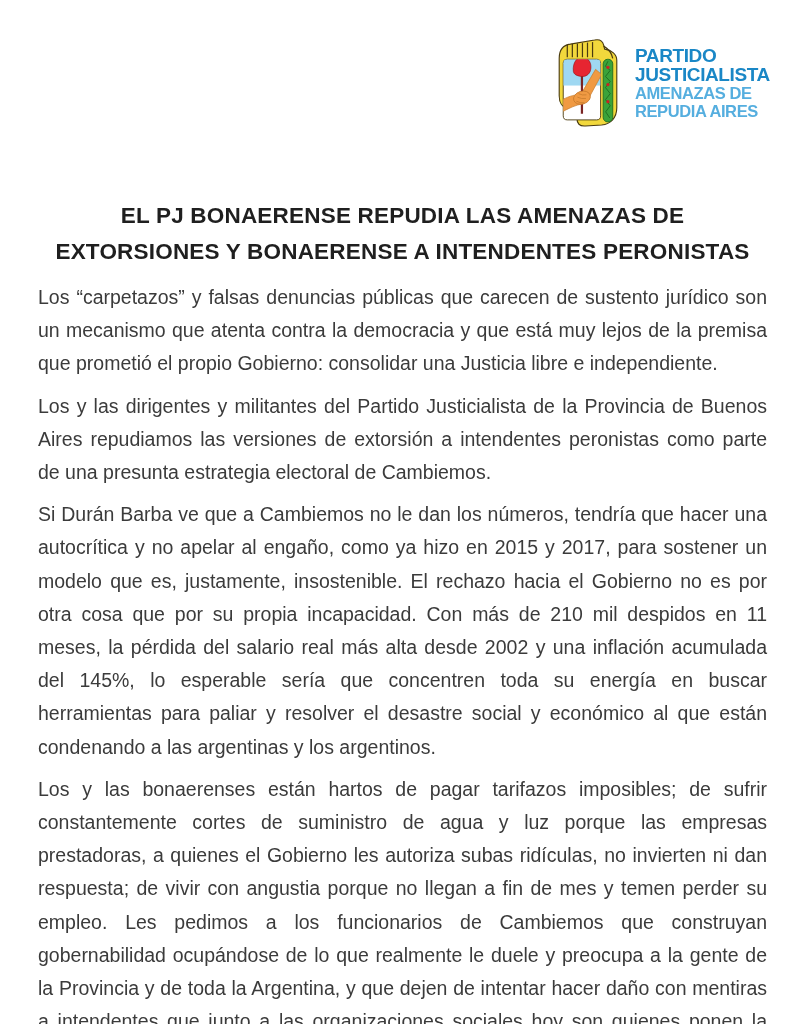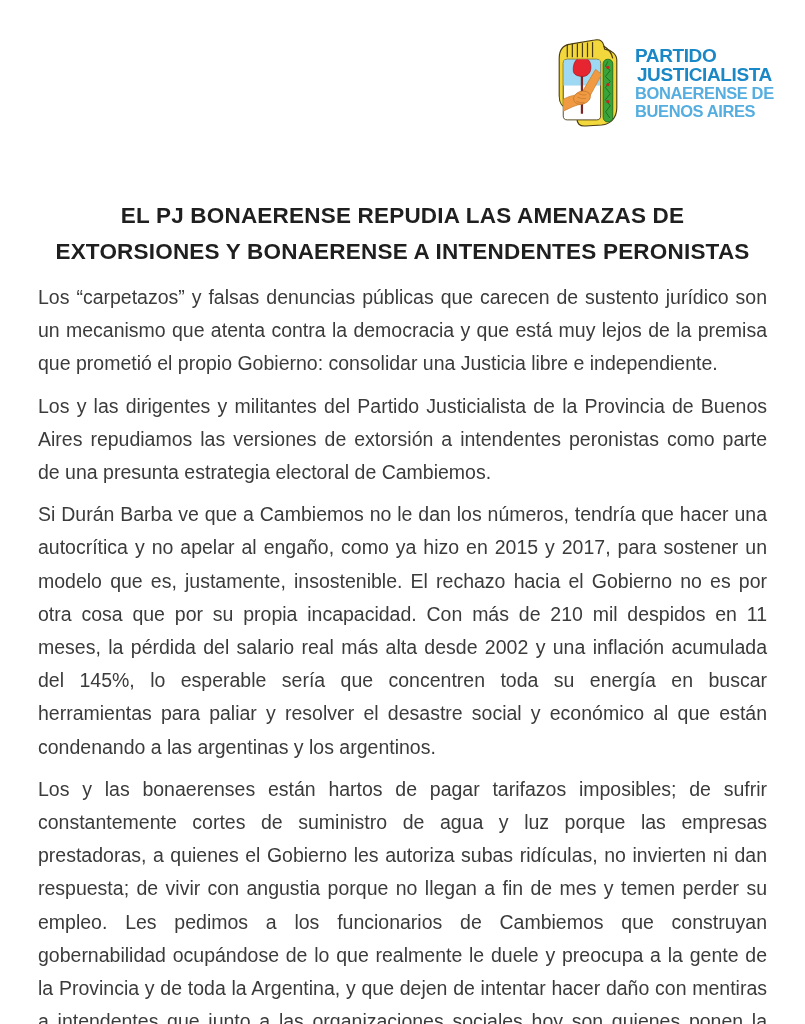--- a/index.html
+++ b/index.html
@@ -117,22 +117,22 @@
       <g fill="#cc2222">
         <circle cx="59.2" cy="34" r="1.6"></circle>
         <circle cx="59.2" cy="51" r="1.6"></circle>
         <circle cx="59.2" cy="68" r="1.6"></circle>
       </g>
     </svg>
 
     <div class="logo-text">
       <span class="logo-org" style="color: rgb(26, 135, 198);">PARTIDO</span>
       <span class="logo-org" style="color: rgb(26, 135, 198); text-align: center;">JUSTICIALISTA</span>
-      <span class="logo-region" style="color: rgb(85, 174, 223);">BONAERENSE DE</span>
-      <span class="logo-region" style="color: rgb(85, 174, 223);">BUENOS AIRES</span>
+      <span class="logo-region" style="color: rgb(85, 174, 223);">AMENAZAS DE</span>
+      <span class="logo-region" style="color: rgb(85, 174, 223);">REPUDIA AIRES</span>
     </div>
   </div>
 
   <div class="title-block">
     <div>EL PJ BONAERENSE REPUDIA LAS AMENAZAS DE</div>
     <div>EXTORSIONES Y BONAERENSE A INTENDENTES PERONISTAS</div>
   </div>
 
   <div class="article">
     <p>Los “carpetazos” y falsas denuncias públicas que carecen de sustento jurídico son un mecanismo que atenta contra la democracia y que está muy lejos de la premisa que prometió el propio Gobierno: consolidar una Justicia libre e independiente.</p>

